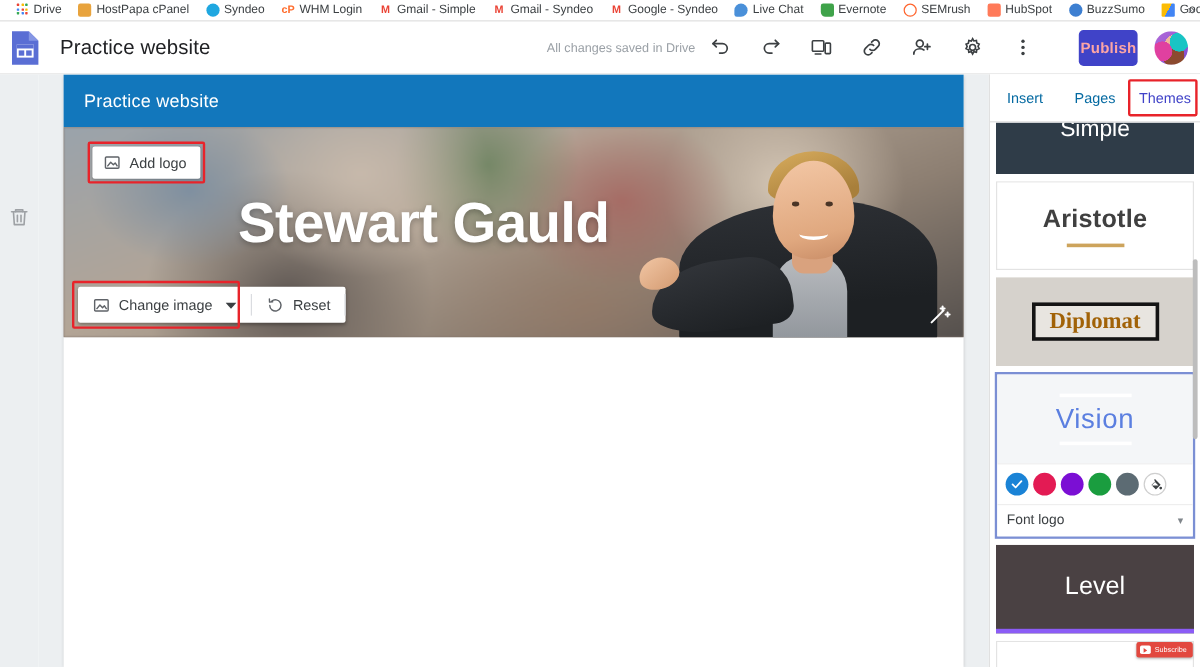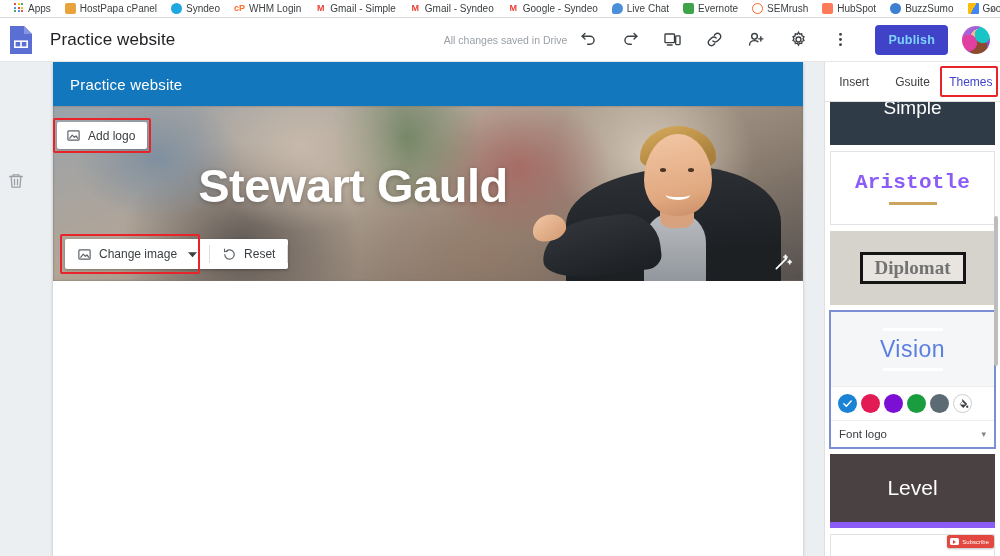--- a/index.html
+++ b/index.html
@@ -61,24 +61,24 @@
   #sites-logo { width: 26px; height: 30px; flex: 0 0 26px; margin-right: 16px; }
   #doc-title { font-size: 17px; color: #202124; letter-spacing: .1px; }
   #save-status { font-size: 10.5px; color: #9aa0a6; margin-left: auto; }
   .tb-btn {
     width: 30px; height: 30px;
     display: flex; align-items: center; justify-content: center;
     border-radius: 50%; cursor: pointer; margin: 0 6px;
   }
   .tb-btn svg { display:block; }
   #publish-btn {
-    background: #4043c8; color: #7dd3fc;
+    background: #4043c8; color: #fca5a5;
     font-size: 12.5px; font-weight: bold;
     border: none; border-radius: 4px;
-    padding: 8px 13px; margin-left: 14px; cursor: pointer;
+    padding: 8px 1px; margin-left: 26px; cursor: pointer;
     letter-spacing: .2px;
   }
   #avatar {
     width: 28px; height: 28px; border-radius: 50%;
     margin-left: 14px; cursor: pointer;
     background:
       radial-gradient(circle at 74% 32%, #19c4c4 0 28%, transparent 29%),
       radial-gradient(circle at 24% 60%, #e040a0 0 30%, transparent 31%),
       radial-gradient(circle at 56% 72%, #8c4a2f 0 36%, transparent 37%),
       radial-gradient(circle at 60% 40%, #f0b89a 0 34%, transparent 35%),
@@ -199,21 +199,21 @@
     text-align: center;
     color: #ffffff;
     font-size: 47px; font-weight: bold;
     letter-spacing: -0.5px;
     text-shadow: 0 1px 5px rgba(0,0,0,.28);
     padding-right: 150px;
   }
 
   
   #add-logo-wrap {
-    position: absolute; left: 0; top: 12px;
+    position: absolute; left: 20px; top: 12px;
     border: 2px solid #e8232a; border-radius: 2px;
     padding: 2px;
   }
   #add-logo-btn {
     background: #fff; border-radius: 2px;
     display: flex; align-items: center; gap: 7px;
     padding: 6px 12px 6px 9px;
     font-size: 12px; color: #3c4043; cursor: pointer;
     box-shadow: 0 1px 2px rgba(0,0,0,.2);
     white-space: nowrap;
@@ -253,21 +253,21 @@
     position: relative;
   }
   #sidebar-tabs {
     display: flex; height: 40px; flex: 0 0 40px;
     border-bottom: 1px solid #e0e0e0;
     align-items: center;
     position: relative; z-index: 3; background:#fff;
   }
   .sb-tab {
     flex: 1; text-align: center;
-    font-size: 12px; color: #404040;
+    font-size: 12px; color: #0369a1;
     cursor: pointer; line-height: 40px;
   }
   .sb-tab.active { color: #4043c8; }
   #themes-tab-hl {
     position: absolute; right: 2px; top: 4px;
     width: 58px; height: 31px;
     border: 2px solid #e8232a; border-radius: 2px;
     pointer-events: none;
   }
 
@@ -286,27 +286,27 @@
     position: relative;
   }
 
   
   #theme-simple { margin-top: -32px; }
   #theme-simple .theme-prev { background: #2f3c48; }
   #theme-simple .tl { color: #fff; font-size: 19px; }
 
   
   #theme-aristotle .theme-prev { background: #fff; border: 1px solid #e3e3e3; flex-direction: column; gap: 8px; }
-  #theme-aristotle .tl { color: #8b5cf6; font-size: 21px; font-weight: bold; letter-spacing:.2px;font-family:Liberation Mono, monospace; }
+  #theme-aristotle .tl { color: #404040; font-size: 21px; font-weight: bold; letter-spacing:.2px; }
   #aristotle-rule { width: 48px; height: 3px; background: #cda45c; }
 
   
   #theme-diplomat .theme-prev { background: #d6d2cc; }
   #theme-diplomat .tl {
-    color: #737373; font-size: 19px; font-weight: bold;
+    color: #a16207; font-size: 19px; font-weight: bold;
     font-family: "Liberation Serif", serif;
     border: 3px solid #141414; padding: 2px 12px;
     background: #e8e5e0;
   }
 
   
   #theme-vision { border: 2px solid #7b8fd4; background: #fff; }
   #theme-vision .theme-prev { background: #f4f6f8; flex-direction: column; gap: 5px; }
   #theme-vision .tl { color: #5b7fe0; font-size: 23px; letter-spacing: .5px; }
   .v-rule { width: 60px; height: 3px; background: #fff; }
@@ -325,21 +325,21 @@
   }
   #vision-fontstyle {
     display: flex; align-items: center;
     padding: 7px 8px; background: #fff;
     border-top: 1px solid #eee;
     font-size: 11.5px; color: #3c4043; cursor: pointer;
   }
   #vision-fontstyle .caret { margin-left: auto; color: #80868b; font-size: 9px; }
 
   
-  #theme-level .theme-prev { background: #4a4143; border-bottom: 6px solid #8b5cf6; }
+  #theme-level .theme-prev { background: #4a4143; border-bottom: 4px solid #8b5cf6; }
   #theme-level .tl { color: #fff; font-size: 21px; }
 
   
   #theme-impression .theme-prev { background: #fff; border: 1px solid #e3e3e3; flex-direction: column; gap: 4px; }
 
   
   #sb-scroll-track {
     position: absolute; right: 1px; top: 44px; bottom: 2px;
     width: 4px; background: transparent;
   }
@@ -378,21 +378,21 @@
       <i style="background:#ea4335"></i>
         <i style="background:#fbbc05"></i>
         <i style="background:#34a853"></i>
       <i style="background:#4285f4"></i>
         <i style="background:#ea4335"></i>
         <i style="background:#fbbc05"></i>
       <i style="background:#34a853"></i>
         <i style="background:#4285f4"></i>
         <i style="background:#ea4335"></i>
     </span>
-    <span>Apps</span>
+    <span>Drive</span>
   </div>
 
   <div class="bookmark">
     <span class="bm-ico" style="background:#e8a33d;border-radius:2px"></span>
     <span>HostPapa cPanel</span>
   </div>
 
   <div class="bookmark">
     <span class="bm-ico" style="background:#1fa7e0;border-radius:50%"></span>
     <span>Syndeo</span>
@@ -601,21 +601,21 @@
         </span>
       </div>
 
     </div>
   </div>
 
   <div id="sidebar">
 
     <div id="sidebar-tabs">
       <div class="sb-tab">Insert</div>
-      <div class="sb-tab">Gsuite</div>
+      <div class="sb-tab">Pages</div>
       <div class="sb-tab active">Themes</div>
       <div id="themes-tab-hl"></div>
     </div>
 
     <div id="theme-list">
 
       <div class="theme-card" id="theme-simple">
         <div class="theme-prev">
           <span class="tl">Simple</span>
         </div>

